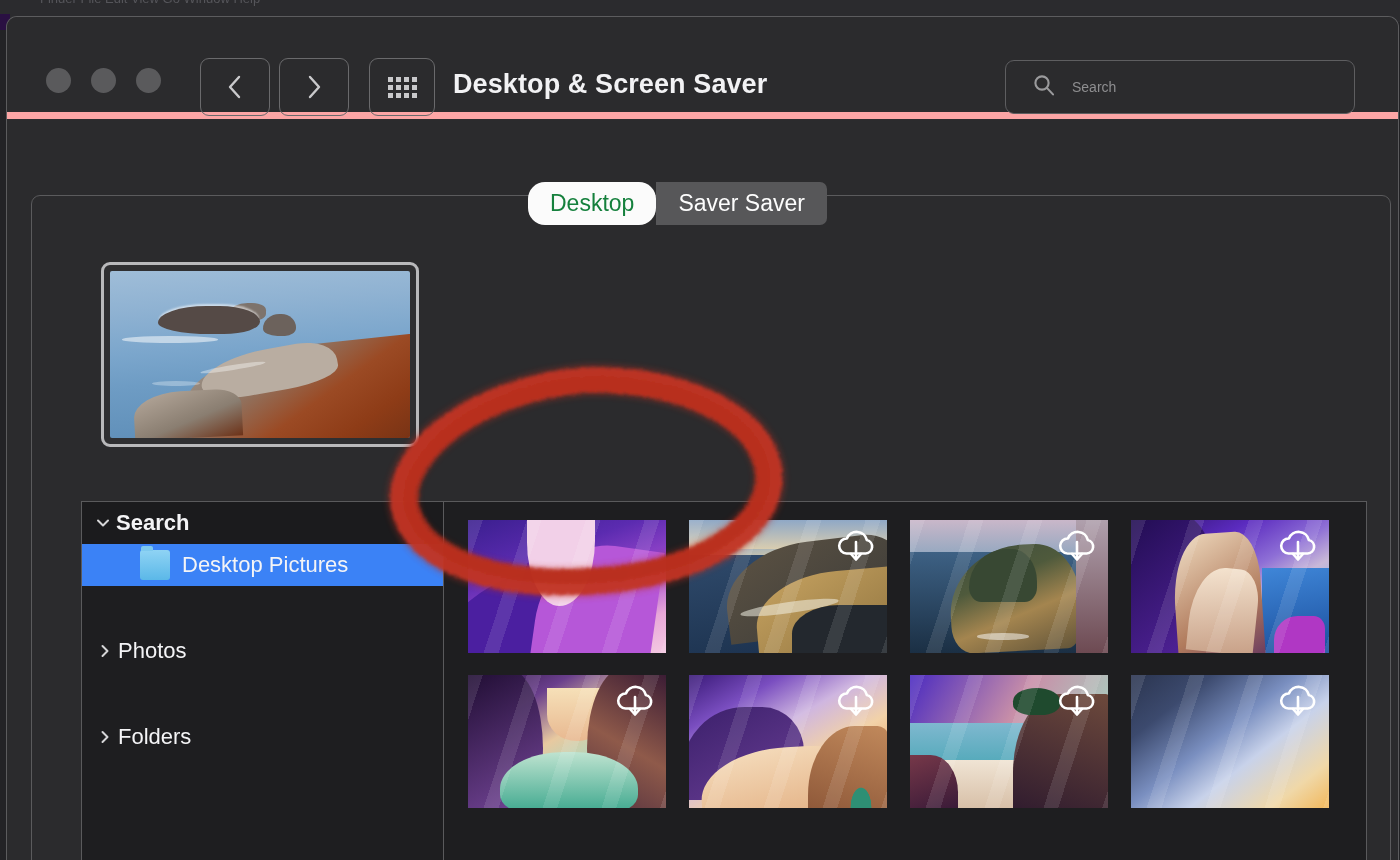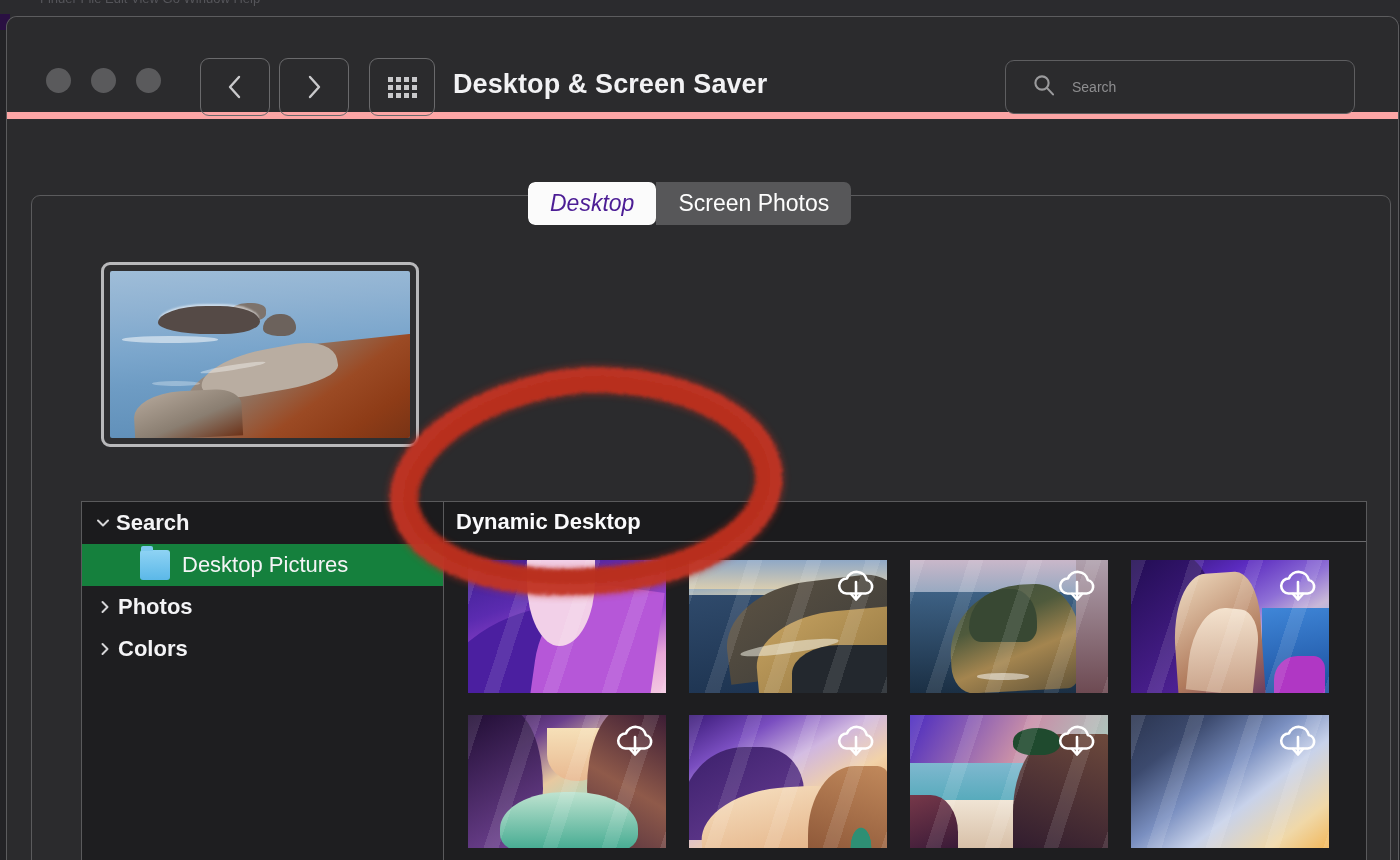--- a/index.html
+++ b/index.html
@@ -99,21 +99,21 @@
   #tabs {
     position: absolute; left: 521px; top: 165px;
     display: flex; height: 43px;
     border-radius: 7px; overflow: hidden;
     z-index: 6;
   }
   .tab {
     display: flex; align-items: center; justify-content: center;
     font-size: 23px; padding: 0 22px; height: 43px;
   }
-  .tab.active { background: #fbfbfb; color: #4c1d95; border-radius: 7px; font-style: italic; }
+  .tab.active { background: #fbfbfb; color: #15803d; border-radius: 17px; }
   .tab.inactive { background: #575759; color: #fdfdfd; }
 
   
   #content-panel {
     position: absolute; left: 24px; top: 178px;
     width: 1360px; height: 700px;
     border: 1.4px solid #5b5b5d;
     border-radius: 9px;
     background: #2b2b2d;
   }
@@ -189,23 +189,23 @@
     border-right: none;
     overflow: hidden;
   }
   .sl-row {
     display: flex; align-items: center;
     height: 42px; padding-left: 8px;
     font-size: 22px; color: #f4f4f6;
     white-space: nowrap;
   }
   .sl-row.group { background: #1b1b1d; font-weight: bold; }
-  .sl-row.selected { background: #15803d; }
+  .sl-row.selected { background: #3b82f6; }
   .sl-row.child { padding-left: 58px; }
-  .sl-row.top { padding-left: 10px; font-weight: bold; }
+  .sl-row.top { padding-left: 10px; font-weight: normal; margin-top: 44px; }
   .disclosure {
     width: 26px; display: inline-flex; align-items: center; justify-content: center;
     flex: 0 0 26px;
   }
   .sl-icon { width: 30px; height: 30px; margin-right: 12px; flex: 0 0 30px; position: relative; }
   #icon-desktop-pictures {
     background: linear-gradient(180deg, #8fd3f4 0%, #5bb8e8 100%);
     border-radius: 3px;
   }
   #icon-desktop-pictures:before {
@@ -388,21 +388,21 @@
           <circle cx="10" cy="10" r="6.6" fill="none" stroke="#9a9a9c" stroke-width="2.1"></circle>
           <line x1="14.9" y1="14.9" x2="21" y2="21.4" stroke="#9a9a9c" stroke-width="2.1" stroke-linecap="round"></line>
         </svg>
       </span>
       <input id="search-input" type="text" placeholder="Search" style="">
     </div>
   </div>
 
   <div id="tabs">
     <div class="tab active">Desktop</div>
-    <div class="tab inactive">Screen Photos</div>
+    <div class="tab inactive">Saver Saver</div>
   </div>
 
   <div id="content-panel">
     <div id="tab-gap-mask"></div>
 
     <div id="preview-frame">
       <div id="preview-image">
         <span class="pv" id="pv-foam-1"></span>
         <span class="pv" id="pv-rock-c"></span>
         <span class="pv" id="pv-rock-a"></span>
@@ -440,26 +440,25 @@
         </span>
         <span>Photos</span>
       </div>
 
       <div class="sl-row top">
         <span class="disclosure">
           <svg width="18" height="18" viewBox="0 0 18 18">
             <polyline points="6.5,4 11.5,9 6.5,14" fill="none" stroke="#d6d6d8" stroke-width="2" stroke-linecap="round" stroke-linejoin="round"></polyline>
           </svg>
         </span>
-        <span>Colors</span>
+        <span>Folders</span>
       </div>
     </div>
 
     <div id="grid-panel">
-      <div id="grid-header">Dynamic Desktop</div>
 
       <div id="thumb-grid">
 
         <div class="thumb">
           <div class="wp" id="wp-1">
             <span class="b1"></span>
               <span class="b2"></span>
               <span class="b3"></span>
           </div>
           <div class="stripes"></div>

